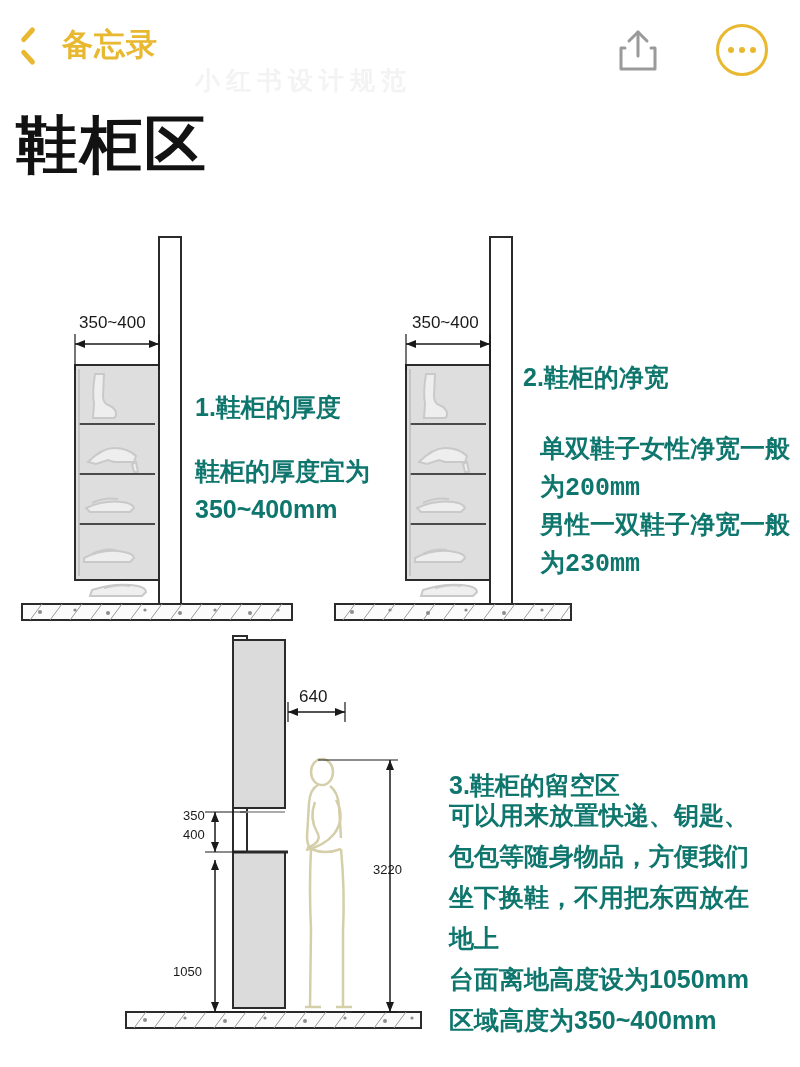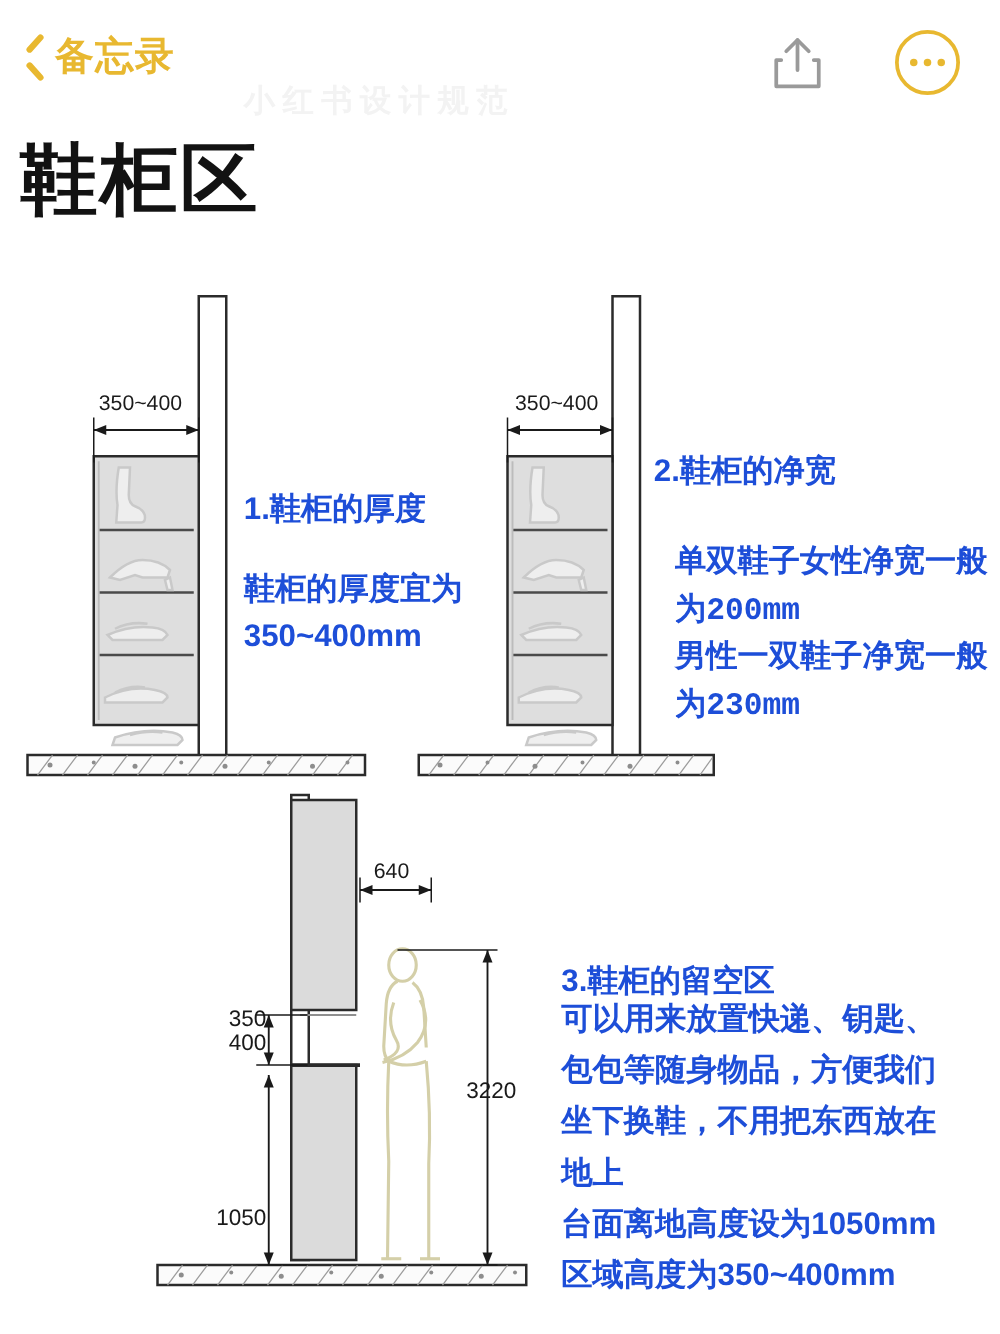--- a/index.html
+++ b/index.html
@@ -18,21 +18,21 @@
     position: absolute;
     left: 0; top: 0;
     width: 800px; height: 98px;
     background: #ffffff;
   }
   .back-wrap {
     position: absolute;
     left: 18px; top: 28px;
     display: flex;
     align-items: center;
-    gap: 4px;
+    gap: 22px;
     cursor: pointer;
   }
   .chev {
     width: 22px; height: 34px;
     position: relative;
   }
   .chev::before, .chev::after {
     content: "";
     position: absolute;
     left: 4px;
@@ -104,37 +104,37 @@
   .canvas {
     position: absolute;
     left: 0; top: 0;
     width: 800px; height: 1067px;
     pointer-events: none;
   }
 
   
   .txt {
     position: absolute;
-    color: #1d4ed8;
+    color: #0f766e;
     font-weight: bold;
     white-space: pre-line;
   }
   .b1-head { left: 195px; top: 390px; font-size: 25px; line-height: 34px; }
   .b1-body { left: 195px; top: 452px; font-size: 25px; line-height: 38px; }
 
   .b2-head { left: 523px; top: 360px; font-size: 25px; line-height: 34px; }
   .b2-body { left: 540px; top: 432px; font-size: 25px; line-height: 38px; font-family: Liberation Mono, monospace; }
 
   .b3-head { left: 449px; top: 768px; font-size: 25px; line-height: 34px; }
   .b3-body { left: 449px; top: 795px; font-size: 25px; line-height: 41px; }
 
   .dim {
     position: absolute;
     font-family: "Liberation Sans", sans-serif;
-    font-size: 18px;
+    font-size: 13px;
     color: #1a1a1a;
     white-space: pre-line;
   }
   .dim-a { left: 79px;  top: 313px; font-size: 17px; }
   .dim-b { left: 412px; top: 313px; font-size: 17px; }
   .dim-c { left: 299px; top: 687px; font-size: 17px; }
   .dim-d { left: 183px; top: 806px; line-height: 19px; }
   .dim-e { left: 173px; top: 916px; margin-top: 48px; }
   .dim-f { left: 373px; top: 862px; }
 </style>

